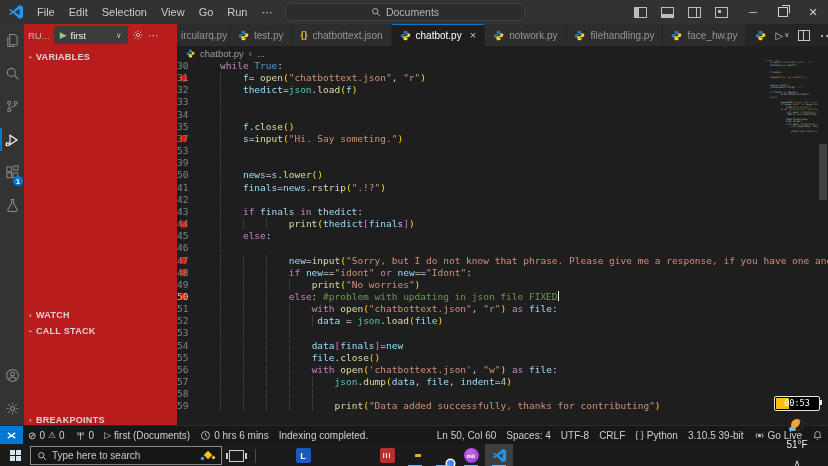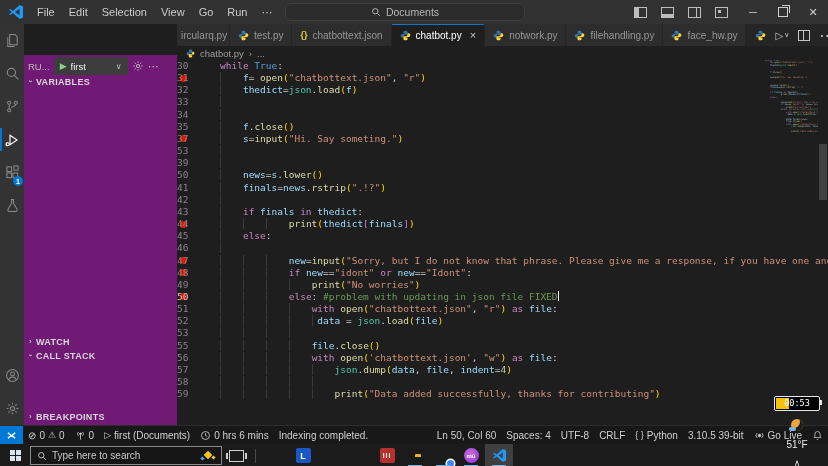--- a/index.html
+++ b/index.html
@@ -30,30 +30,30 @@
   .main{display:flex;height:401px;}
   .activitybar{width:24px;background:#333333;display:flex;flex-direction:column;align-items:center;flex-shrink:0;}
   .act-item{width:24px;height:33px;display:flex;align-items:center;justify-content:center;color:#8a8a8a;position:relative;}
   .act-item.active{color:#fff;}
   .act-item.active::before{content:"";position:absolute;left:0;top:5px;bottom:5px;width:2px;background:#0078d4;}
   .act-badge{position:absolute;right:1px;bottom:3px;min-width:10px;height:10px;border-radius:50%;background:#0078d4;
       color:#fff;font-size:7px;display:flex;align-items:center;justify-content:center;font-weight:bold;}
   .act-spacer{flex:1;}
 
   
-  .sidebar{width:153px;background:#701a75;display:flex;flex-direction:column;flex-shrink:0;font-size:10px;margin-top:31px;}
+  .sidebar{width:153px;background:#b91c1c;display:flex;flex-direction:column;flex-shrink:0;font-size:10px;}
   .run-toolbar{height:22px;display:flex;align-items:center;gap:4px;padding:0 4px;}
   .run-panel-label{color:#bdbdbd;font-size:9.5px;white-space:nowrap;overflow:hidden;max-width:22px;}
   .cfg-select{flex:0 0 auto;display:flex;align-items:center;gap:4px;background:#3c3c3c;border:1px solid #3c3c3c;
       border-radius:2px;height:16px;padding:0 5px;width:62px;}
   .cfg-play{color:#89d185;font-size:9px;}
   .cfg-name{color:#f0f0f0;font-size:9.5px;flex:1;}
   .cfg-chev{color:#bbb;font-size:8px;}
   .rt-ic{color:#c5c5c5;font-size:11px;}
-  .section-header{display:flex;align-items:flex-start;gap:4px;padding:0 5px;color:#d7d7d7;font-weight:bold;
+  .section-header{display:flex;align-items:flex-end;gap:4px;padding:0 5px;color:#d7d7d7;font-weight:bold;
       font-size:9px;letter-spacing:.3px;flex-shrink:0;}
   .sec-chev{font-size:8px;color:#c0c0c0;display:inline-block;transform-origin:center;}
   .chev-down{transform:rotate(90deg);}
   .sec-variables{height:16px;}
   .sec-spacer1{height:244px;}
   .sec-watch{height:14px;}
   .sec-callstack{height:16px;}
   .sec-body{flex:1;}
   .sec-breakpoints{height:13px;}
 
@@ -396,20 +396,21 @@
             <div class="cl"><span class="bpdot"></span><span class="num">44</span><span class="ig"> </span>   <span class="ig"> </span>   <span class="ig"> </span>   <span class="tk-fn">print</span><span class="tk-b">(</span><span class="tk-v">thedict</span><span class="tk-b2">[</span><span class="tk-v">finals</span><span class="tk-b2">]</span><span class="tk-b">)</span></div>
             <div class="cl"><span class="num">45</span><span class="ig"> </span>   <span class="tk-k">else</span><span class="tk-p">:</span></div>
             <div class="cl"><span class="num">46</span><span class="ig"> </span></div>
             <div class="cl"><span class="bpdot"></span><span class="num">47</span><span class="ig"> </span>   <span class="ig"> </span>   <span class="ig"> </span>   <span class="tk-v">new</span><span class="tk-p">=</span><span class="tk-fn">input</span><span class="tk-b">(</span><span class="tk-s">"Sorry, but I do not know that phrase. Please give me a response, if you have one and it</span></div>
             <div class="cl"><span class="bpdot"></span><span class="num">48</span><span class="ig"> </span>   <span class="ig"> </span>   <span class="ig"> </span>   <span class="tk-k">if </span><span class="tk-v">new</span><span class="tk-p">==</span><span class="tk-s">"idont"</span><span class="tk-k"> or </span><span class="tk-v">new</span><span class="tk-p">==</span><span class="tk-s">"Idont"</span><span class="tk-p">:</span></div>
             <div class="cl"><span class="num">49</span><span class="ig"> </span>   <span class="ig"> </span>   <span class="ig"> </span>   <span class="ig"> </span>   <span class="tk-fn">print</span><span class="tk-b">(</span><span class="tk-s">"No worries"</span><span class="tk-b">)</span></div>
             <div class="cl"><span class="bpdot"></span><span class="num numa">50</span><span class="ig"> </span>   <span class="ig"> </span>   <span class="ig"> </span>   <span class="tk-k">else</span><span class="tk-p">: </span><span class="tk-c">#problem with updating in json file FIXED</span><span class="cursor"></span></div>
             <div class="cl"><span class="num">51</span><span class="ig"> </span>   <span class="ig"> </span>   <span class="ig"> </span>   <span class="ig"> </span>   <span class="tk-k">with </span><span class="tk-fn">open</span><span class="tk-b">(</span><span class="tk-s">"chatbottext.json"</span><span class="tk-p">, </span><span class="tk-s">"r"</span><span class="tk-b">)</span><span class="tk-k"> as </span><span class="tk-v">file</span><span class="tk-p">:</span></div>
             <div class="cl"><span class="num">52</span><span class="ig"> </span>   <span class="ig"> </span>   <span class="ig"> </span>   <span class="ig"> </span>   <span class="ig"> </span><span class="tk-v">data</span><span class="tk-p"> = </span><span class="tk-cl">json</span><span class="tk-p">.</span><span class="tk-fn">load</span><span class="tk-b">(</span><span class="tk-v">file</span><span class="tk-b">)</span></div>
             <div class="cl"><span class="num">53</span><span class="ig"> </span>   <span class="ig"> </span>   <span class="ig"> </span>   <span class="ig"> </span></div>
+            <div class="cl"><span class="num">54</span><span class="ig"> </span>   <span class="ig"> </span>   <span class="ig"> </span>   <span class="ig"> </span>   <span class="tk-v">data</span><span class="tk-b2">[</span><span class="tk-v">finals</span><span class="tk-b2">]</span><span class="tk-p">=</span><span class="tk-v">new</span></div>
             <div class="cl"><span class="num">55</span><span class="ig"> </span>   <span class="ig"> </span>   <span class="ig"> </span>   <span class="ig"> </span>   <span class="tk-v">file</span><span class="tk-p">.</span><span class="tk-fn">close</span><span class="tk-b">()</span></div>
             <div class="cl"><span class="num">56</span><span class="ig"> </span>   <span class="ig"> </span>   <span class="ig"> </span>   <span class="ig"> </span>   <span class="tk-k">with </span><span class="tk-fn">open</span><span class="tk-b">(</span><span class="tk-s">'chatbottext.json'</span><span class="tk-p">, </span><span class="tk-s">"w"</span><span class="tk-b">)</span><span class="tk-k"> as </span><span class="tk-v">file</span><span class="tk-p">:</span></div>
             <div class="cl"><span class="num">57</span><span class="ig"> </span>   <span class="ig"> </span>   <span class="ig"> </span>   <span class="ig"> </span>   <span class="ig"> </span>   <span class="tk-cl">json</span><span class="tk-p">.</span><span class="tk-fn">dump</span><span class="tk-b">(</span><span class="tk-v">data</span><span class="tk-p">, </span><span class="tk-v">file</span><span class="tk-p">, </span><span class="tk-v">indent</span><span class="tk-p">=</span><span class="tk-num">4</span><span class="tk-b">)</span></div>
             <div class="cl"><span class="num">58</span><span class="ig"> </span>   <span class="ig"> </span>   <span class="ig"> </span>   <span class="ig"> </span>   <span class="ig"> </span></div>
             <div class="cl"><span class="num">59</span><span class="ig"> </span>   <span class="ig"> </span>   <span class="ig"> </span>   <span class="ig"> </span>   <span class="ig"> </span>   <span class="tk-fn">print</span><span class="tk-b">(</span><span class="tk-s">"Data added successfully, thanks for contributing"</span><span class="tk-b">)</span></div>
           </div>
         <div class="minimap"><div><span class="tk-k">while </span><span class="tk-kb">True</span><span class="tk-p">:</span></div><div><span class="tk-p">    </span><span class="tk-v">f</span><span class="tk-p">= </span><span class="tk-fn">open</span><span class="tk-b">(</span><span class="tk-s">"chatbottext.json"</span><span class="tk-p">, </span><span class="tk-s">"r"</span><span class="tk-b">)</span></div><div><span class="tk-p">    </span><span class="tk-v">thedict</span><span class="tk-p">=</span><span class="tk-cl">json</span><span class="tk-p">.</span><span class="tk-fn">load</span><span class="tk-b">(</span><span class="tk-v">f</span><span class="tk-b">)</span></div><div> </div><div> </div><div><span class="tk-p">    </span><span class="tk-v">f</span><span class="tk-p">.</span><span class="tk-fn">close</span><span class="tk-b">()</span></div><div> </div><div><span class="tk-p">    </span><span class="tk-v">s</span><span class="tk-p">=</span><span class="tk-fn">input</span><span class="tk-b">(</span><span class="tk-s">"Hi. Say someting."</span><span class="tk-b">)</span></div><div> </div><div> </div><div><span class="tk-p">    </span><span class="tk-v">news</span><span class="tk-p">=</span><span class="tk-v">s</span><span class="tk-p">.</span><span class="tk-fn">lower</span><span class="tk-b">()</span></div><div><span class="tk-p">    </span><span class="tk-v">finals</span><span class="tk-p">=</span><span class="tk-v">news</span><span class="tk-p">.</span><span class="tk-fn">rstrip</span><span class="tk-b">(</span><span class="tk-s">".!?"</span><span class="tk-b">)</span></div><div> </div><div><span class="tk-p">    </span><span class="tk-k">if </span><span class="tk-v">finals</span><span class="tk-k"> in </span><span class="tk-v">thedict</span><span class="tk-p">:</span></div><div><span class="tk-p">            </span><span class="tk-fn">print</span><span class="tk-b">(</span><span class="tk-v">thedict</span><span class="tk-b2">[</span><span class="tk-v">finals</span><span class="tk-b2">]</span><span class="tk-b">)</span></div><div><span class="tk-p">    </span><span class="tk-k">else</span><span class="tk-p">:</span></div><div> </div><div><span class="tk-p">            </span><span class="tk-v">new</span><span class="tk-p">=</span><span class="tk-fn">input</span><span class="tk-b">(</span><span class="tk-s">"Sorry, but I do not know that phrase. Please give me a response, if you have one and it</span></div><div><span class="tk-p">            </span><span class="tk-k">if </span><span class="tk-v">new</span><span class="tk-p">==</span><span class="tk-s">"idont"</span><span class="tk-k"> or </span><span class="tk-v">new</span><span class="tk-p">==</span><span class="tk-s">"Idont"</span></div><div><span class="tk-p">                </span><span class="tk-fn">print</span><span class="tk-b">(</span><span class="tk-s">"No worries"</span><span class="tk-b">)</span></div><div><span class="tk-p">            </span><span class="tk-k">else</span><span class="tk-p">: </span><span class="tk-c">#problem with updating in json file FIXED</span></div><div><span class="tk-p">                </span><span class="tk-k">with </span><span class="tk-fn">open</span><span class="tk-b">(</span><span class="tk-s">"chatbottext.json"</span></div><div><span class="tk-p">                 </span><span class="tk-v">data</span><span class="tk-p"> = </span><span class="tk-cl">json</span><span class="tk-p">.</span><span class="tk-fn">load</span><span class="tk-b">(</span><span class="tk-v">file</span><span class="tk-b">)</span></div><div> </div><div><span class="tk-p">                </span><span class="tk-v">data</span><span class="tk-b2">[</span><span class="tk-v">finals</span><span class="tk-b2">]</span><span class="tk-p">=</span><span class="tk-v">new</span></div><div><span class="tk-p">                </span><span class="tk-v">file</span><span class="tk-p">.</span><span class="tk-fn">close</span><span class="tk-b">()</span></div><div><span class="tk-p">                </span><span class="tk-k">with </span><span class="tk-fn">open</span><span class="tk-b">(</span><span class="tk-s">'chatbottext.json'</span></div><div><span class="tk-p">                    </span><span class="tk-cl">json</span><span class="tk-p">.</span><span class="tk-fn">dump</span><span class="tk-b">(</span><span class="tk-v">data</span><span class="tk-p">, </span><span class="tk-v">file</span><span class="tk-p">, </span></div><div> </div><div><span class="tk-p">                    </span><span class="tk-fn">print</span><span class="tk-b">(</span><span class="tk-s">"Data added successfully, thanks for contributing"</span></div></div>
         <div class="scrollbar">
           <div class="sb-thumb"></div>
         </div>

